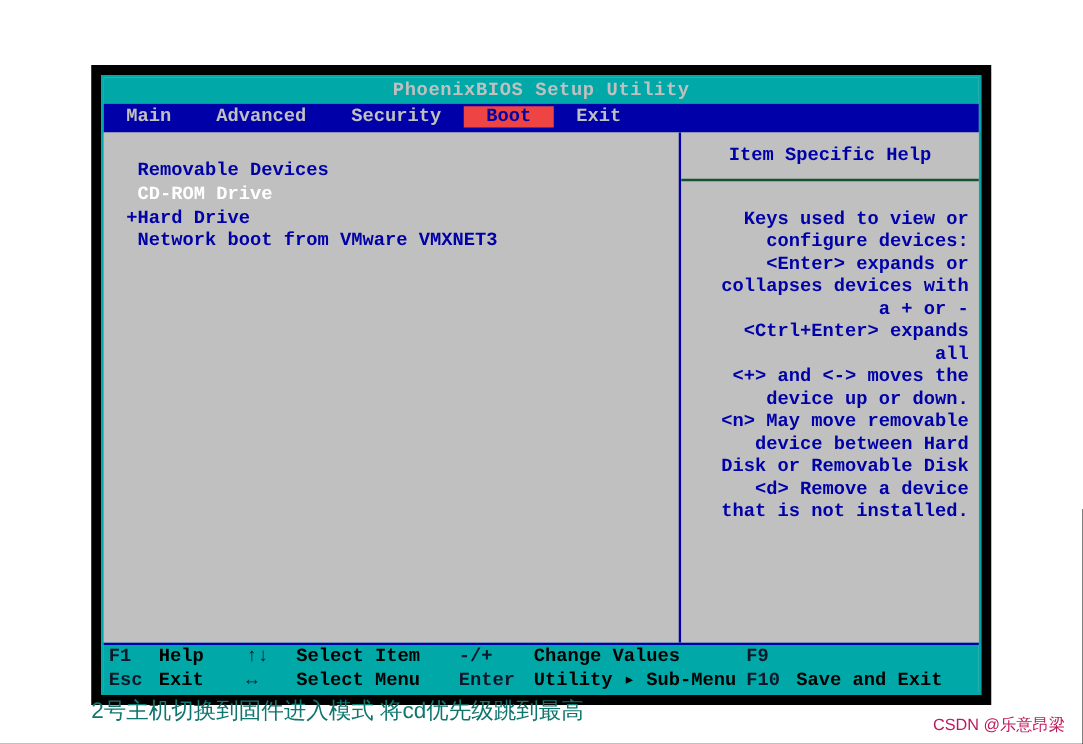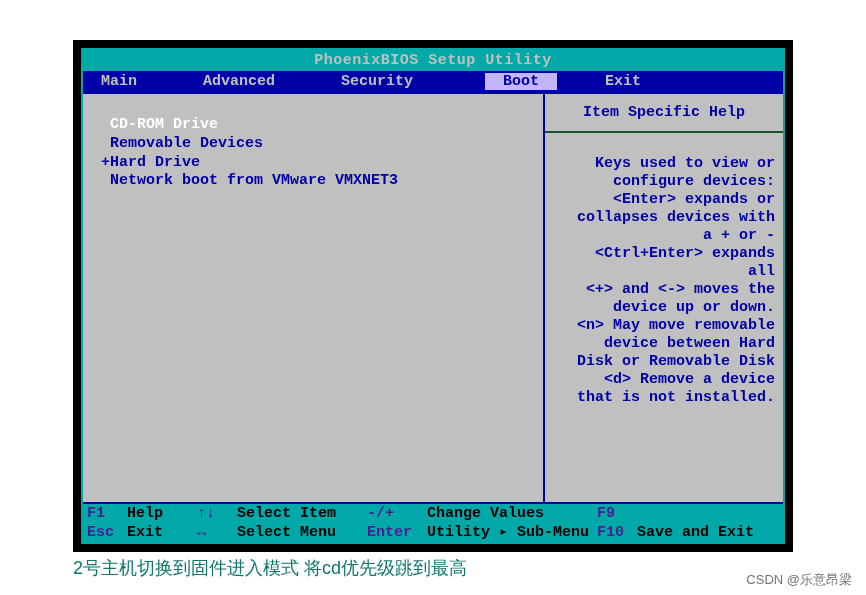--- a/index.html
+++ b/index.html
@@ -6,21 +6,21 @@
     body {
       width: 866px;
       height: 595px;
       background: #ffffff;
       font-family: "Courier New", monospace;
       position: relative;
     }
     .bios-frame {
       position: absolute;
       left: 73px;
-      top: 40px;
+      top: 52px;
       width: 720px;
       height: 512px;
       background: #000000;
     }
     .bios-inner {
       position: absolute;
       left: 8px;
       top: 8px;
       right: 8px;
       bottom: 8px;
@@ -36,30 +36,28 @@
       padding: 2px 0;
       letter-spacing: 0.5px;
     }
     .menu-bar {
       background: #0000a8;
       color: #c0c0c0;
       display: flex;
       font-size: 15px;
       font-weight: bold;
       padding: 2px 0;
-      gap: 30px;
     }
     .menu-item {
       padding: 0 18px;
       white-space: nowrap;
     }
     .menu-item.active {
-      background: #c4b5fd;
-      color: #0000a8;
-      margin-left: 24px;
+      background: #ef4444;
+      color: #0000a8;
     }
     .content-area {
       display: flex;
       height: 410px;
       border-top: 2px solid #0000a8;
     }
     .main-panel {
       flex: 1;
       background: #c0c0c0;
       border-right: 2px solid #0000a8;
@@ -103,36 +101,36 @@
       color: #000000;
       font-size: 15px;
       font-weight: bold;
       border-top: 2px solid #0000a8;
     }
     .footer-row {
       display: flex;
       padding: 1px 4px;
       line-height: 1.15;
     }
-    .fk { color: #4c1d95; }
+    .fk { color: #0f172a; }
     .fc { min-width: 0; white-space: pre; }
     .annotation {
       position: absolute;
       left: 73px;
       top: 556px;
       font-family: "SimSun", "Microsoft YaHei", sans-serif;
       font-size: 18px;
       color: #0f766e;
       font-weight: 500;
     }
     .watermark {
       position: absolute;
       right: 14px;
       bottom: 6px;
-      color: #737373;
+      color: #be185d;
       font-family: "Microsoft YaHei", sans-serif;
       font-size: 13px;
     }
   </style>
 </head>
 <body>
 
 <div class="bios-frame">
   <div class="bios-inner">
 
@@ -141,22 +139,22 @@
     <div class="menu-bar">
       <span class="menu-item">Main</span>
       <span class="menu-item">Advanced</span>
       <span class="menu-item">Security</span>
       <span class="menu-item active">Boot</span>
       <span class="menu-item">Exit</span>
     </div>
 
     <div class="content-area">
       <div class="main-panel">
+        <div class="boot-item"> Removable Devices</div>
         <div class="boot-item selected"> CD-ROM Drive</div>
-        <div class="boot-item"> Removable Devices</div>
         <div class="boot-item">+Hard Drive</div>
         <div class="boot-item"> Network boot from VMware VMXNET3</div>
       </div>
       <div class="help-panel">
         <div class="help-title">Item Specific Help</div>
         <div class="help-body">Keys used to view or
 configure devices:
 &lt;Enter&gt; expands or
 collapses devices with
 a + or -

